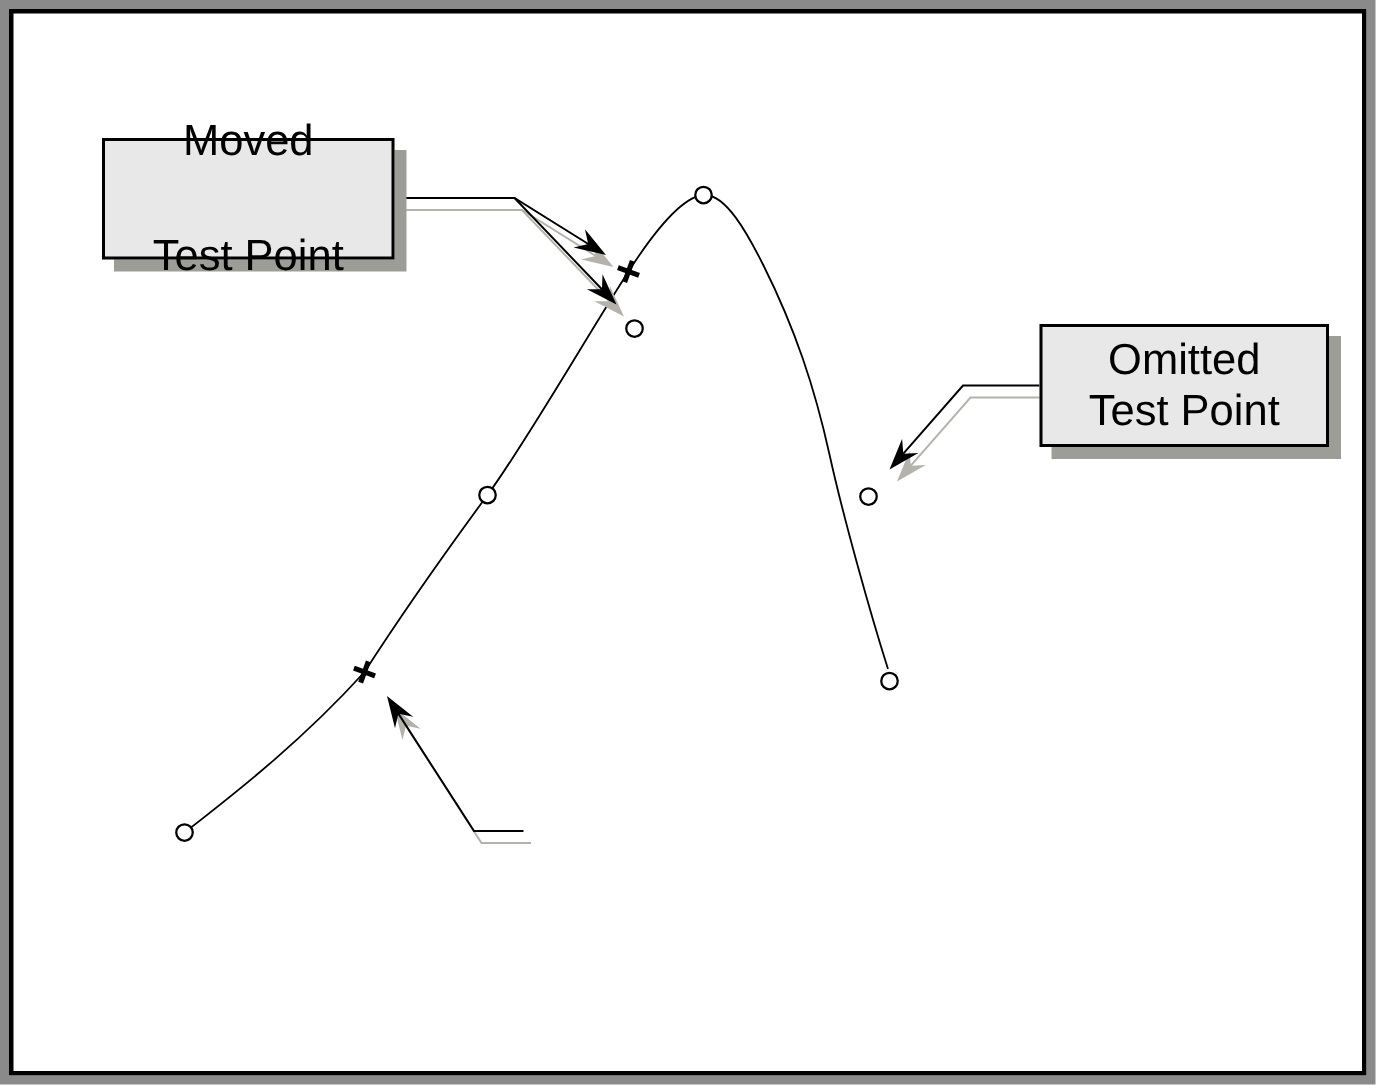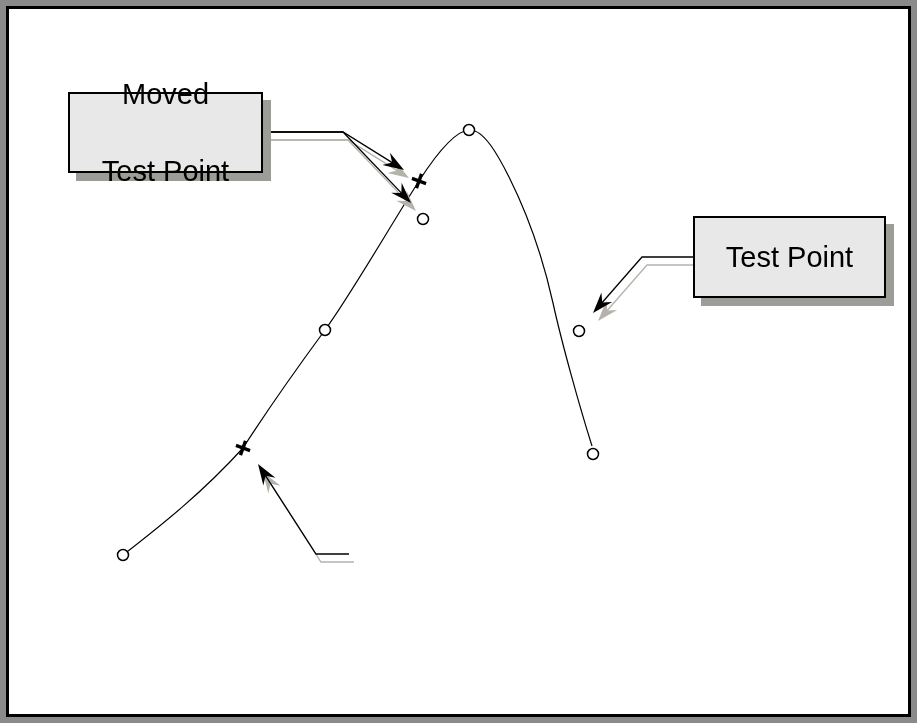--- a/index.html
+++ b/index.html
@@ -74,18 +74,19 @@
           <line x1="0" y1="-7.5" x2="0" y2="7.5" stroke="#000000" stroke-width="3.4"></line>
         </g>
       </svg>
 
     <div class="callout" id="callout-moved" style="left: 59px; top: 83px; width: 195px; height: 81px; gap: 43px;">
       <span>Moved</span>
       <span>Test Point</span>
     </div>
 
     <div class="callout" id="callout-omitted" style="left: 684px; top: 207px; width: 193px; height: 82px;">
+      <span>Omitted</span>
       <span>Test Point</span>
     </div>
 
 
   </div>
 </div>
 
 </body></html>

